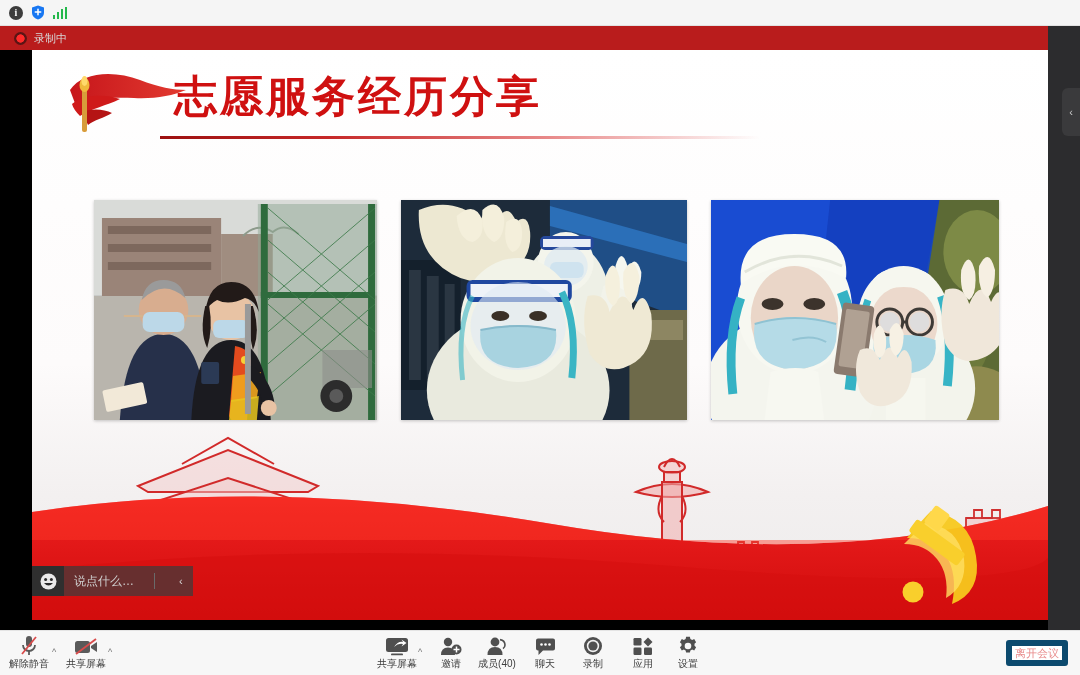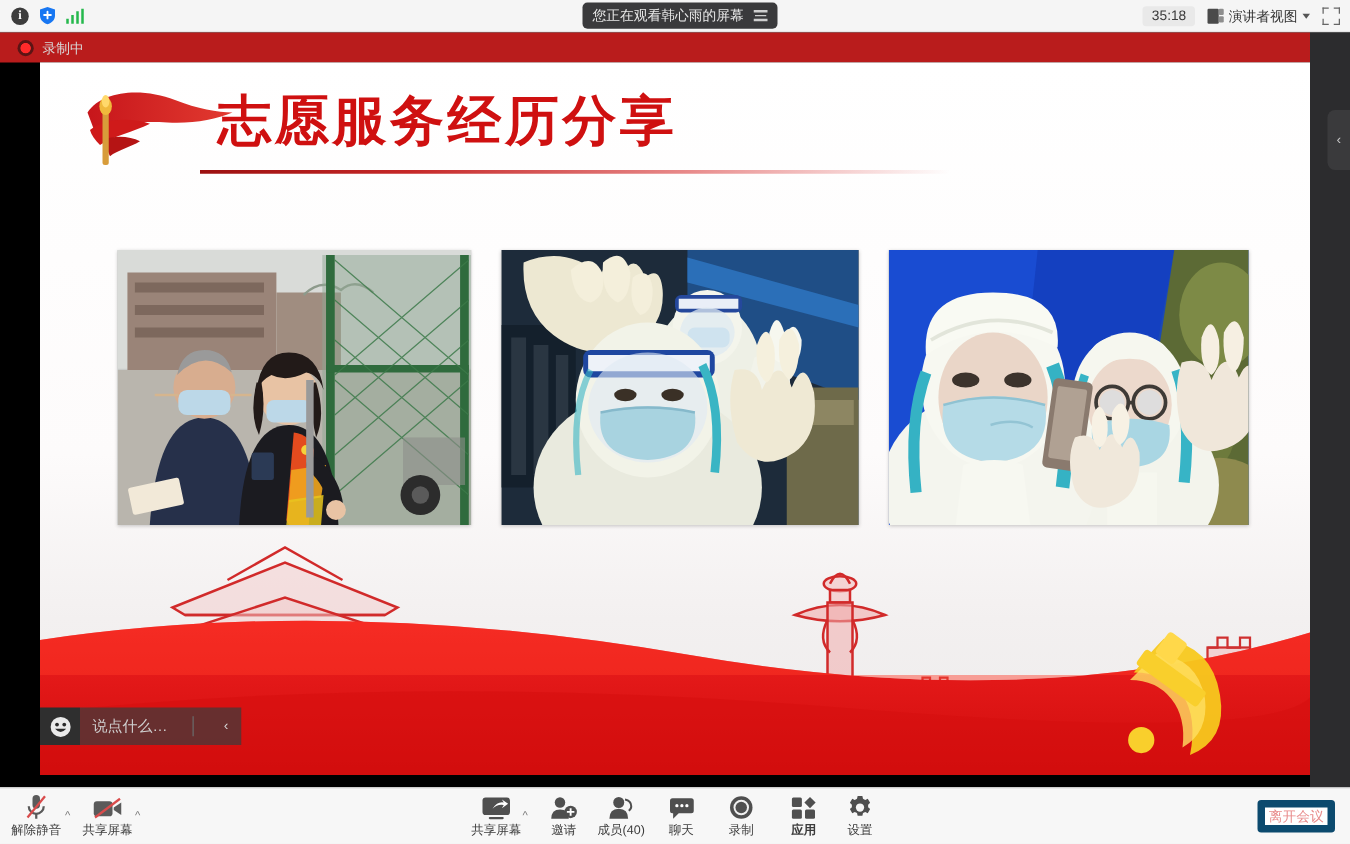--- a/index.html
+++ b/index.html
@@ -150,47 +150,21 @@
       <div class="tb-ico">
         <div class="ico-signal">
             <i></i>
             <i></i>
             <i></i>
             <i></i>
           </div>
       </div>
     </div>
 
-    <div class="viewing-pill">
-      <span>您正在观看韩心雨的屏幕</span>
-      <span class="pill-menu">
-          <i></i>
-          <i></i>
-          <i></i>
-        </span>
-    </div>
-
-    <div class="tb-right">
-      <div class="timer">35:18</div>
-      <div class="viewmode">
-        <span class="vm-icon">
-          <span class="big"></span>
-            <span class="sm"></span>
-            <span class="sm2"></span>
-        </span>
-        <span>演讲者视图</span>
-        <span class="caret"></span>
-      </div>
-      <div class="fullscreen-ico">
-        <span class="fs-tl"></span>
-          <span class="fs-tr"></span>
-          <span class="fs-bl"></span>
-          <span class="fs-br"></span>
-      </div>
-    </div>
+
   </div>
 
   <div class="stage">
 
     <div class="rec-bar">
       <span class="rec-dot"></span>
       <span class="rec-text">录制中</span>
     </div>
 
     <div class="slide-wrap">
@@ -531,21 +505,21 @@
       <span class="glyph">
         <svg width="20" height="20" viewBox="0 0 20 20">
           <circle cx="10" cy="10" r="9" fill="#4f4f4f"></circle>
           <circle cx="10" cy="10" r="6.2" fill="#f0f0f0"></circle>
           <circle cx="10" cy="10" r="4.6" fill="#4f4f4f"></circle>
         </svg>
       </span>
       <span class="lbl">录制</span>
     </div>
 
-    <div class="tool" style="left:614px;font-weight:bold;">
+    <div class="tool" style="left:614px;">
       <span class="glyph">
         <svg width="20" height="19" viewBox="0 0 20 19">
           <rect x="0.5" y="1" width="8" height="7.5" rx="1.2" fill="#4f4f4f"></rect>
           <path d="M15 0.5 L19.5 5 L15 9.5 L10.5 5 Z" fill="#4f4f4f"></path>
           <rect x="0.5" y="10.5" width="8" height="7.5" rx="1.2" fill="#4f4f4f"></rect>
           <rect x="11" y="10.5" width="8" height="7.5" rx="1.2" fill="#4f4f4f"></rect>
         </svg>
       </span>
       <span class="lbl">应用</span>
     </div>

